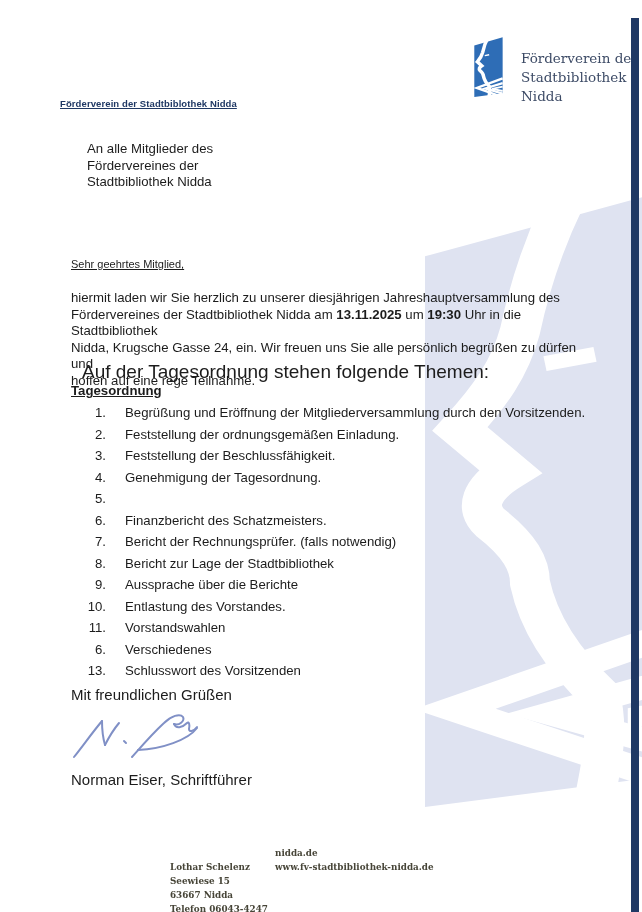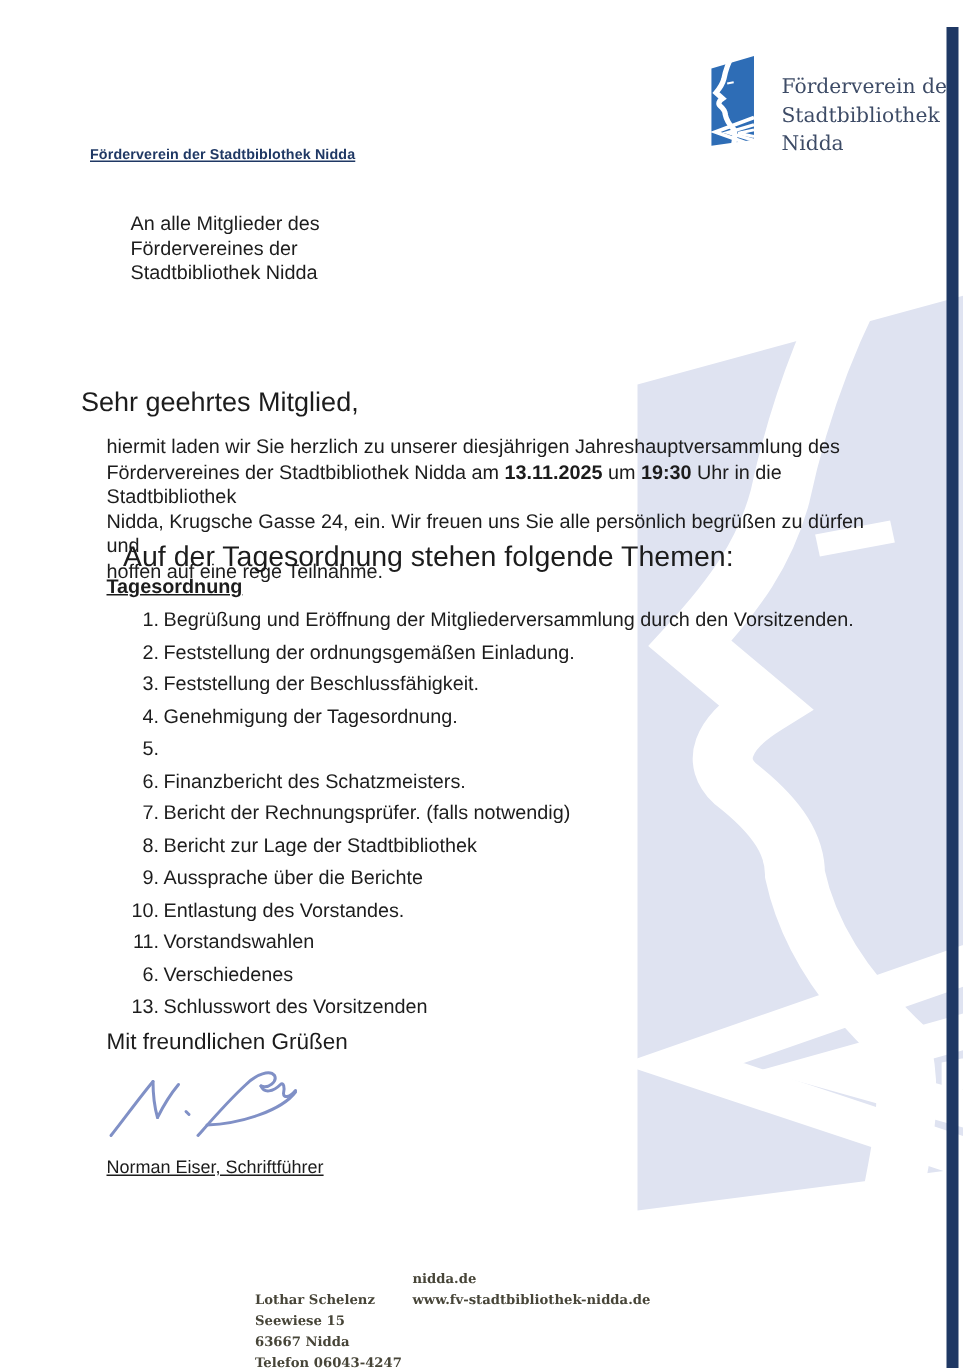--- a/index.html
+++ b/index.html
@@ -18,34 +18,34 @@
 
   
   .watermark{left:330px;top:135px;width:550px;height:700px;color:#dfe3f1;z-index:0;}
 
   
   .navy-bar{left:631px;top:18px;width:8px;height:894px;background:#1f3864;z-index:5;}
 
   .content{position:absolute;inset:0;z-index:2;}
 
   .recipient{left:71px;top:141px;font-size:13.2px;line-height:16.5px;margin-left:16px;}
-  .salutation{left:54px;top:258px;font-size:18px;}
+  .salutation{left:71px;top:258px;font-size:11px;text-decoration:underline;}
   .para{left:71px;top:290px;width:515px;font-size:13.2px;line-height:16.5px;}
   .b{font-weight:bold;}
   .agenda-intro{left:82px;top:361px;font-size:19px;}
   .agenda-heading{left:71px;top:383px;font-size:13.2px;font-weight:bold;text-decoration:underline;}
 
   .agenda-list{left:71px;top:402px;font-size:13.2px;}
   .agenda-row{display:flex;height:21.5px;line-height:21.5px;}
   .agenda-row .num{width:35px;text-align:right;flex:0 0 auto;}
-  .agenda-row .txt{margin-left:3px;white-space:nowrap;text-align:center;}
+  .agenda-row .txt{margin-left:19px;white-space:nowrap;text-align:center;}
 
   .closing{left:71px;top:686px;font-size:15px;}
   .signature{left:62px;top:700px;width:160px;height:72px;}
-  .signer{left:71px;top:771px;font-size:12px;text-decoration:underline;}
+  .signer{left:71px;top:771px;font-size:15px;}
 
   .footer{font-family:"DejaVu Serif",serif;font-size:8.8px;font-weight:bold;
           color:#474538;line-height:14px;}
   .footer-contact{left:170px;top:846px;margin-top:14px;}
   .footer-web{left:275px;top:846px;}
 </style>
 </head>
 <body>
 
 <div class="page">

